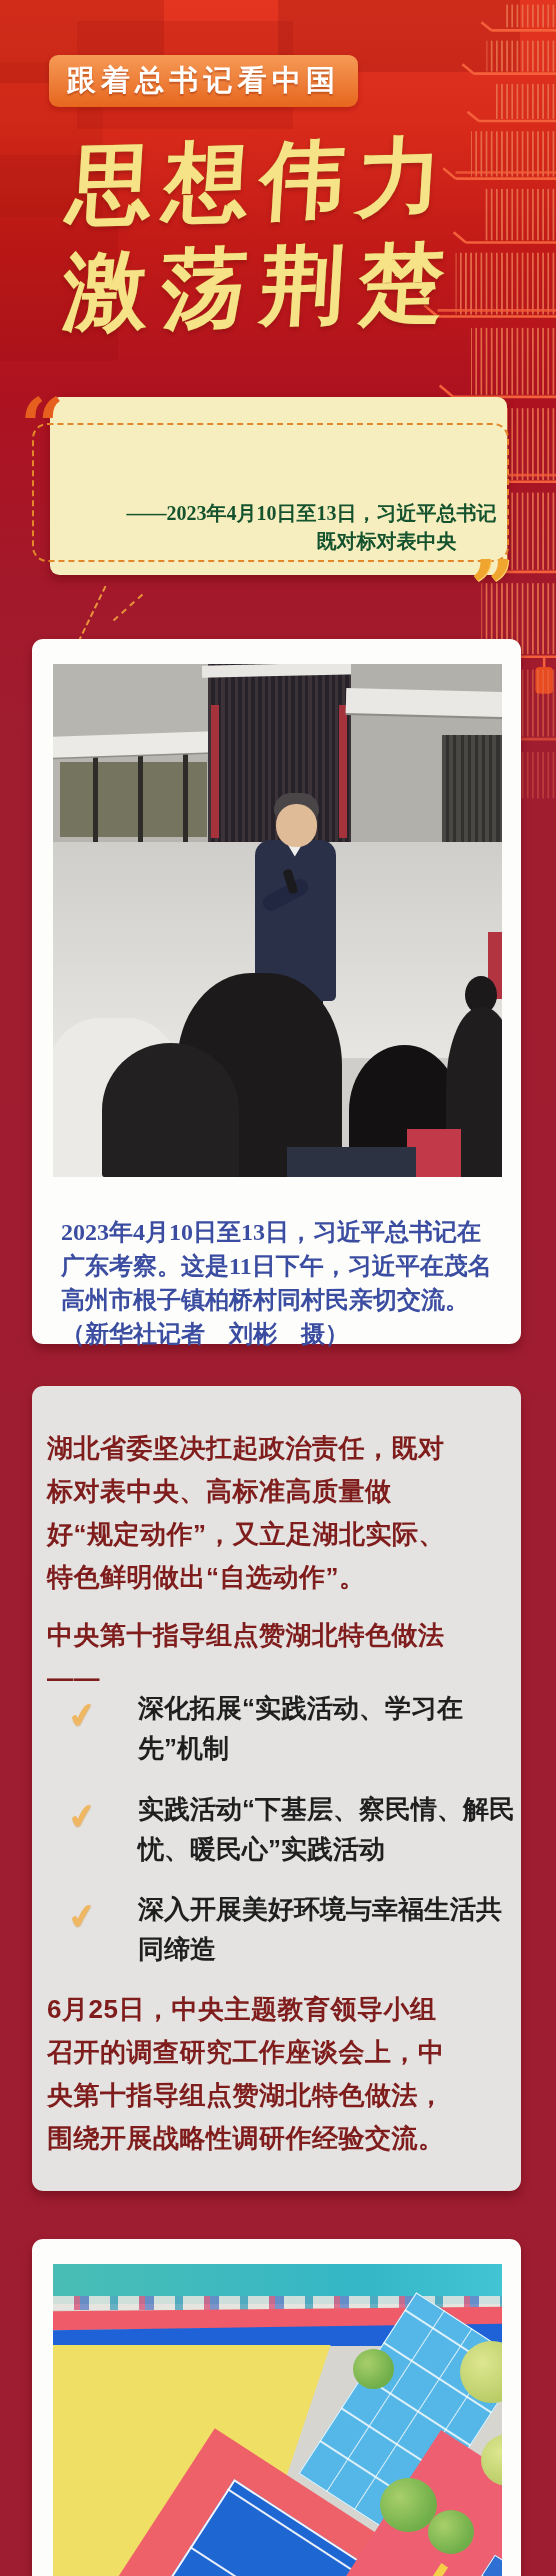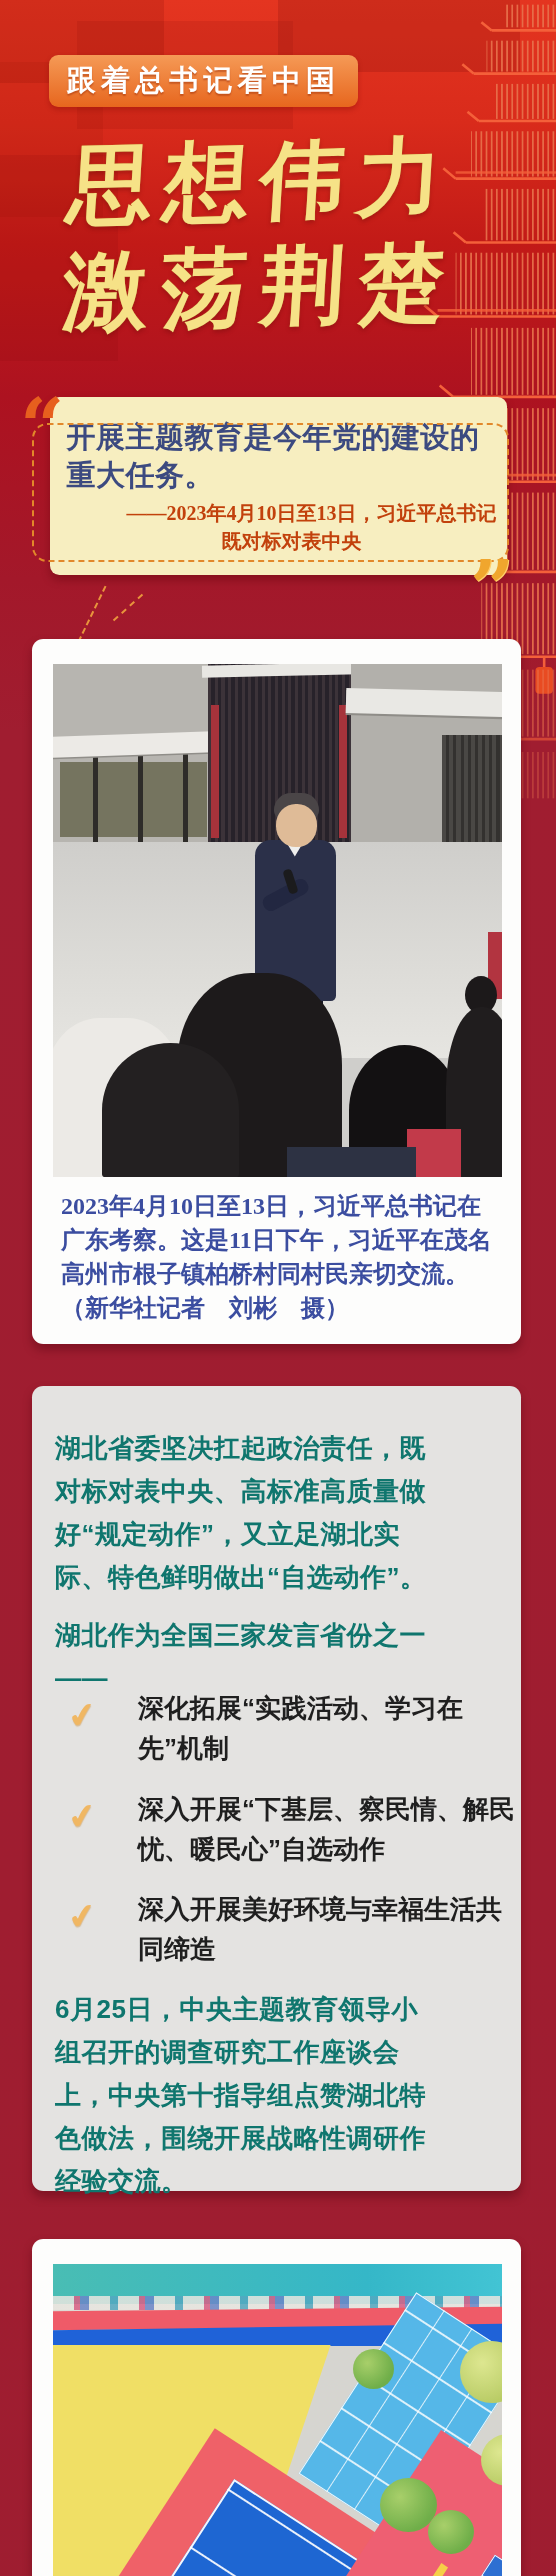--- a/index.html
+++ b/index.html
@@ -37,45 +37,45 @@
   
   .quote{left:50px;top:397px;width:457px;height:178px;background:#f7eec0;border-radius:9.3px;
     box-shadow:0 4.1px 8.2px rgba(90,5,10,.4);z-index:3;}
   .quote-frame{left:-18px;top:26px;width:477px;height:139px;border:2.1px dashed #e2882a;
     border-radius:15.5px;z-index:4;}
   .qmark{font-family:"DejaVu Serif","Liberation Serif",serif;font-weight:700;z-index:5;line-height:1;}
   .qmark.open{left:-30px;top:-9.3px;font-size:77px;color:#e75f1e;}
   .qmark.close{right:-7.2px;bottom:-52px;font-size:77px;color:#f0a62e;text-shadow:1px 1px 0 #ffcf6a;}
   .qtext{left:16.5px;top:20.6px;width:423px;margin:0;font-size:29px;line-height:38px;font-weight:900;
     color:#3c4a80;letter-spacing:0.5px;}
-  .qattr{right:19.6px;top:102px;width:361px;margin:0;text-align:center;font-size:20px;line-height:28px;
-    font-weight:700;color:#c2410c;font-family:"Liberation Serif","DejaVu Serif",serif;}
+  .qattr{right:19.6px;top:102px;width:361px;margin:0;text-align:right;font-size:20px;line-height:28px;
+    font-weight:700;color:#14532d;font-family:"Liberation Serif","DejaVu Serif",serif;}
   .qattr span{position:static;display:block;white-space:nowrap;}
   .qattr .attr2{margin-right:31px;}
   .tail1{left:41px;bottom:-70px;width:0;height:62px;border-left:2.6px dashed #e8943c;transform:rotate(26deg);}
   .tail2{left:77px;bottom:-52px;width:0;height:39px;border-left:2.6px dashed #e8943c;transform:rotate(48deg);}
 
   
   .card{left:32px;width:489px;background:#fdfdfc;border-radius:11.3px;z-index:5;
     box-shadow:0 5.2px 9.3px rgba(80,5,15,.4);}
   .card1{top:639px;height:705px;}
   .card2{top:1386px;height:805px;background:#e4e3e1;}
   .card3{top:2239px;height:764px;}
 
   .photo{left:20.6px;top:25px;width:449px;overflow:hidden;background:#cfcecb;}
   .photo1{height:513px;}
   .photo2{height:513px;background:#dcdad4;}
 
   .caption{left:29px;width:437px;margin:0;font-size:24px;line-height:34px;font-weight:700;
     color:#3b4da0;font-family:"Liberation Serif","DejaVu Serif",serif;}
-  .card1 .caption{top:550px;}
-
-  
-  .body-para{left:0;width:429px;margin:0;padding:0 23px;font-size:26px;line-height:43px;
-    font-weight:700;color:#0f766e;letter-spacing:0.5px;}
+  .card1 .caption{top:576px;}
+
+  
+  .body-para{left:0;width:429px;margin:0;padding:0 15px;font-size:26px;line-height:43px;
+    font-weight:700;color:#7f1d1d;letter-spacing:0.5px;}
   .p1{top:41px;}
   .p2{top:228px;}
   .checklist{left:0;top:302px;width:489px;margin:0;padding:0;list-style:none;}
   .checklist li{position:relative;display:block;margin:0 0 20.6px 0;padding-left:106px;
     font-size:26px;line-height:40px;font-weight:700;color:#1f1f1f;}
   .check{left:36px;top:7.2px;font-size:34px;color:#f0b763;transform:rotate(-10deg);
     text-shadow:0 1.5px 1px rgba(205,140,50,.45);font-family:"DejaVu Sans",sans-serif;}
   .li-text{position:static;display:inline;}
   .p3{top:602px;}
 
@@ -189,21 +189,20 @@
 
   <h1 class="title">
       <span class="t-line">思想伟力</span>
       <span class="t-line l2">激荡荆楚</span>
     </h1>
 
   <section class="quote">
     <div class="quote-frame"></div>
     <span class="qmark open">“</span>
     <span class="qmark close">”</span>
-    <p class="qtext">开展主题教育是今年党的建设的重大任务。</p>
     <p class="qattr">
         <span>——2023年4月10日至13日，习近平总书记</span>
         <span class="attr2">既对标对表中央</span>
       </p>
     <div class="tail1"></div>
     <div class="tail2"></div>
   </section>
 
   <article class="card card1">
     <div class="photo photo1">
@@ -234,29 +233,29 @@
       <div class="ph1-bun"></div>
       <div class="ph1-head-d"></div>
       <div class="ph1-red"></div>
       <div class="ph1-shoulder"></div>
     </div>
     <p class="caption">2023年4月10日至13日，习近平总书记在广东考察。这是11日下午，习近平在茂名高州市根子镇柏桥村同村民亲切交流。（新华社记者　刘彬　摄）</p>
   </article>
 
   <article class="card card2">
     <p class="body-para p1">湖北省委坚决扛起政治责任，既对标对表中央、高标准高质量做好“规定动作”，又立足湖北实际、特色鲜明做出“自选动作”。</p>
-    <p class="body-para p2">湖北作为全国三家发言省份之一——</p>
+    <p class="body-para p2">中央第十指导组点赞湖北特色做法——</p>
     <ul class="checklist">
       <li>
         <span class="check">✔</span>
         <span class="li-text">深化拓展“实践活动、学习在先”机制</span>
       </li>
       <li>
         <span class="check">✔</span>
-        <span class="li-text">深入开展“下基层、察民情、解民忧、暖民心”自选动作</span>
+        <span class="li-text">实践活动“下基层、察民情、解民忧、暖民心”实践活动</span>
       </li>
       <li>
         <span class="check">✔</span>
         <span class="li-text">深入开展美好环境与幸福生活共同缔造</span>
       </li>
     </ul>
     <p class="body-para p3">6月25日，中央主题教育领导小组召开的调查研究工作座谈会上，中央第十指导组点赞湖北特色做法，围绕开展战略性调研作经验交流。</p>
   </article>
 
   <article class="card card3">

